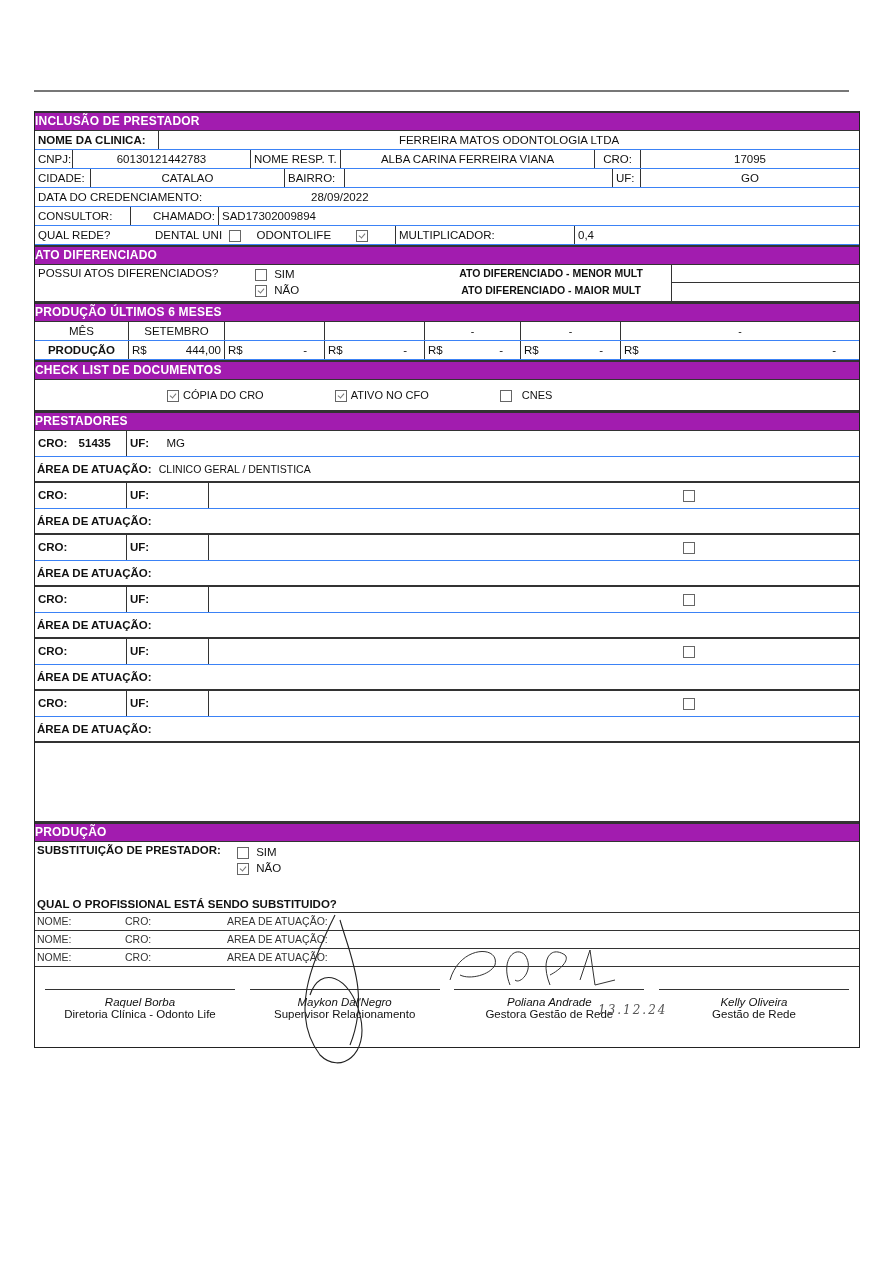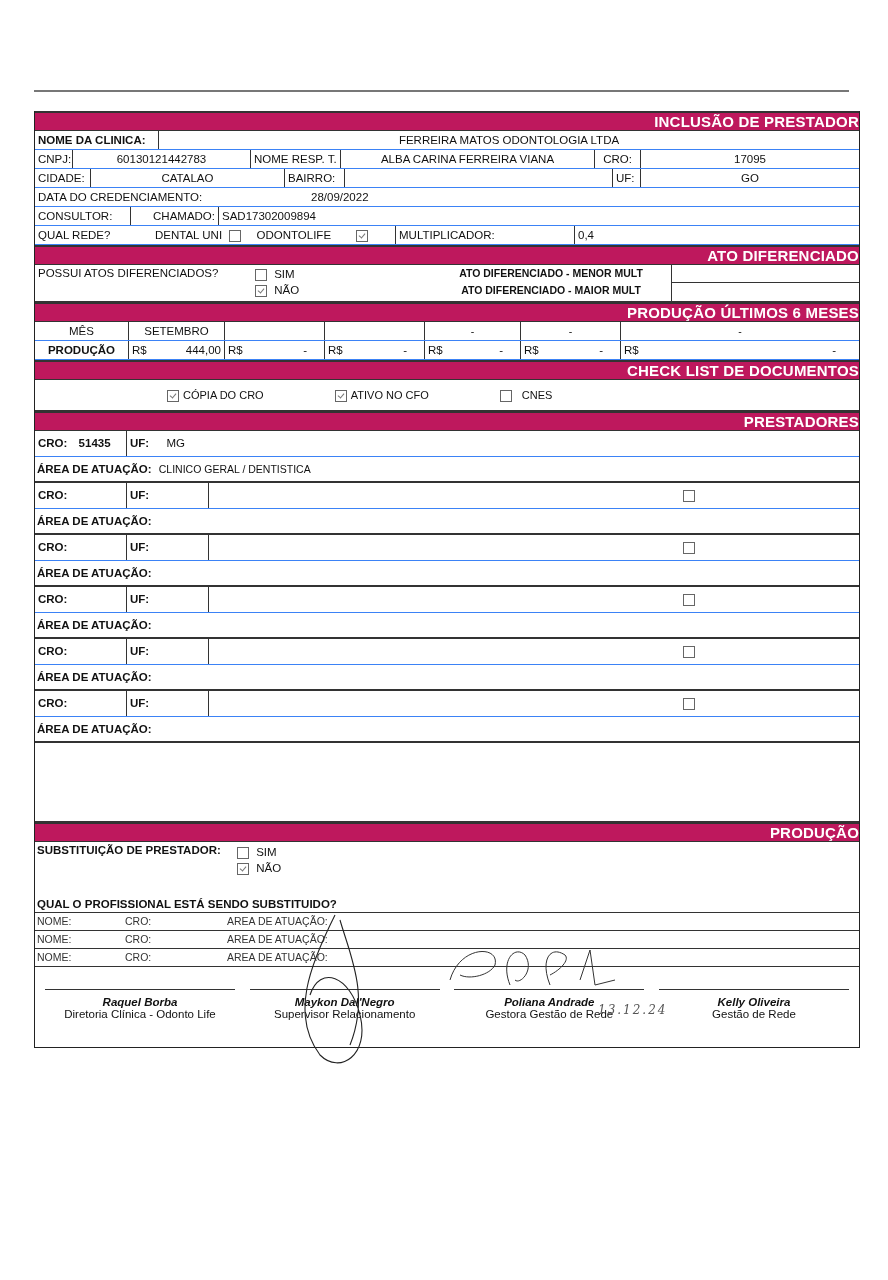--- a/index.html
+++ b/index.html
@@ -1,32 +1,32 @@
 <!DOCTYPE html>
 <html><head>
 <meta charset="utf-8">
 <style>
   html,body{margin:0;padding:0;background:#fff;}
   body{width:888px;height:1280px;position:relative;overflow:hidden;font-family:"Liberation Sans",sans-serif;color:#111;}
   .topline{position:absolute;left:34px;top:90px;width:815px;height:2px;background:#777;}
   .form{position:absolute;left:34px;top:111px;width:824px;border:1.5px solid #222;border-top:none;}
-  .sec{background:#be185d;color:#fff;font-weight:bold;font-size:15px;text-align:right;height:17px;line-height:17px;border-top:2px solid #333;border-bottom:1px solid #333;letter-spacing:0.2px;}
+  .sec{background:#a21caf;color:#fff;font-weight:bold;font-size:12px;text-align:left;height:17px;line-height:17px;border-top:2px solid #333;border-bottom:1px solid #333;letter-spacing:0.2px;}
   .row{display:flex;border-bottom:1px solid #3b82f6;font-size:11.5px;height:18px;line-height:18px;}
   .row > div{border-right:1px solid #333;padding:0 3px;white-space:nowrap;overflow:hidden;box-sizing:border-box;}
   .row > div:last-child{border-right:none;}
   .b{font-weight:bold;}
   .c{text-align:center;}
   .r{text-align:right;}
   .cb{display:inline-block;width:10px;height:10px;border:1px solid #666;vertical-align:middle;position:relative;margin:0 4px;background:#fff;}
   .cb.on::after{content:"";position:absolute;left:3px;top:1px;width:3px;height:5px;border:solid #777;border-width:0 1.2px 1.2px 0;transform:rotate(40deg);}
   .sm{font-size:10.5px;}
   .sigs{display:flex;justify-content:space-between;padding:0 10px;height:80px;position:relative;font-size:11.5px;}
   .sig{width:190px;text-align:center;padding-top:22px;}
   .sigline{border-top:1px solid #333;margin-bottom:6px;}
-  .sig .nm{font-weight:bold;font-style:italic;}
+  .sig .nm{font-weight:normal;font-style:italic;}
   .hand{position:absolute;pointer-events:none;}
 </style>
 </head>
 <body>
 
 <div class="topline"></div>
 
 <div class="form">
   <div class="sec">INCLUSÃO DE PRESTADOR</div>
 

